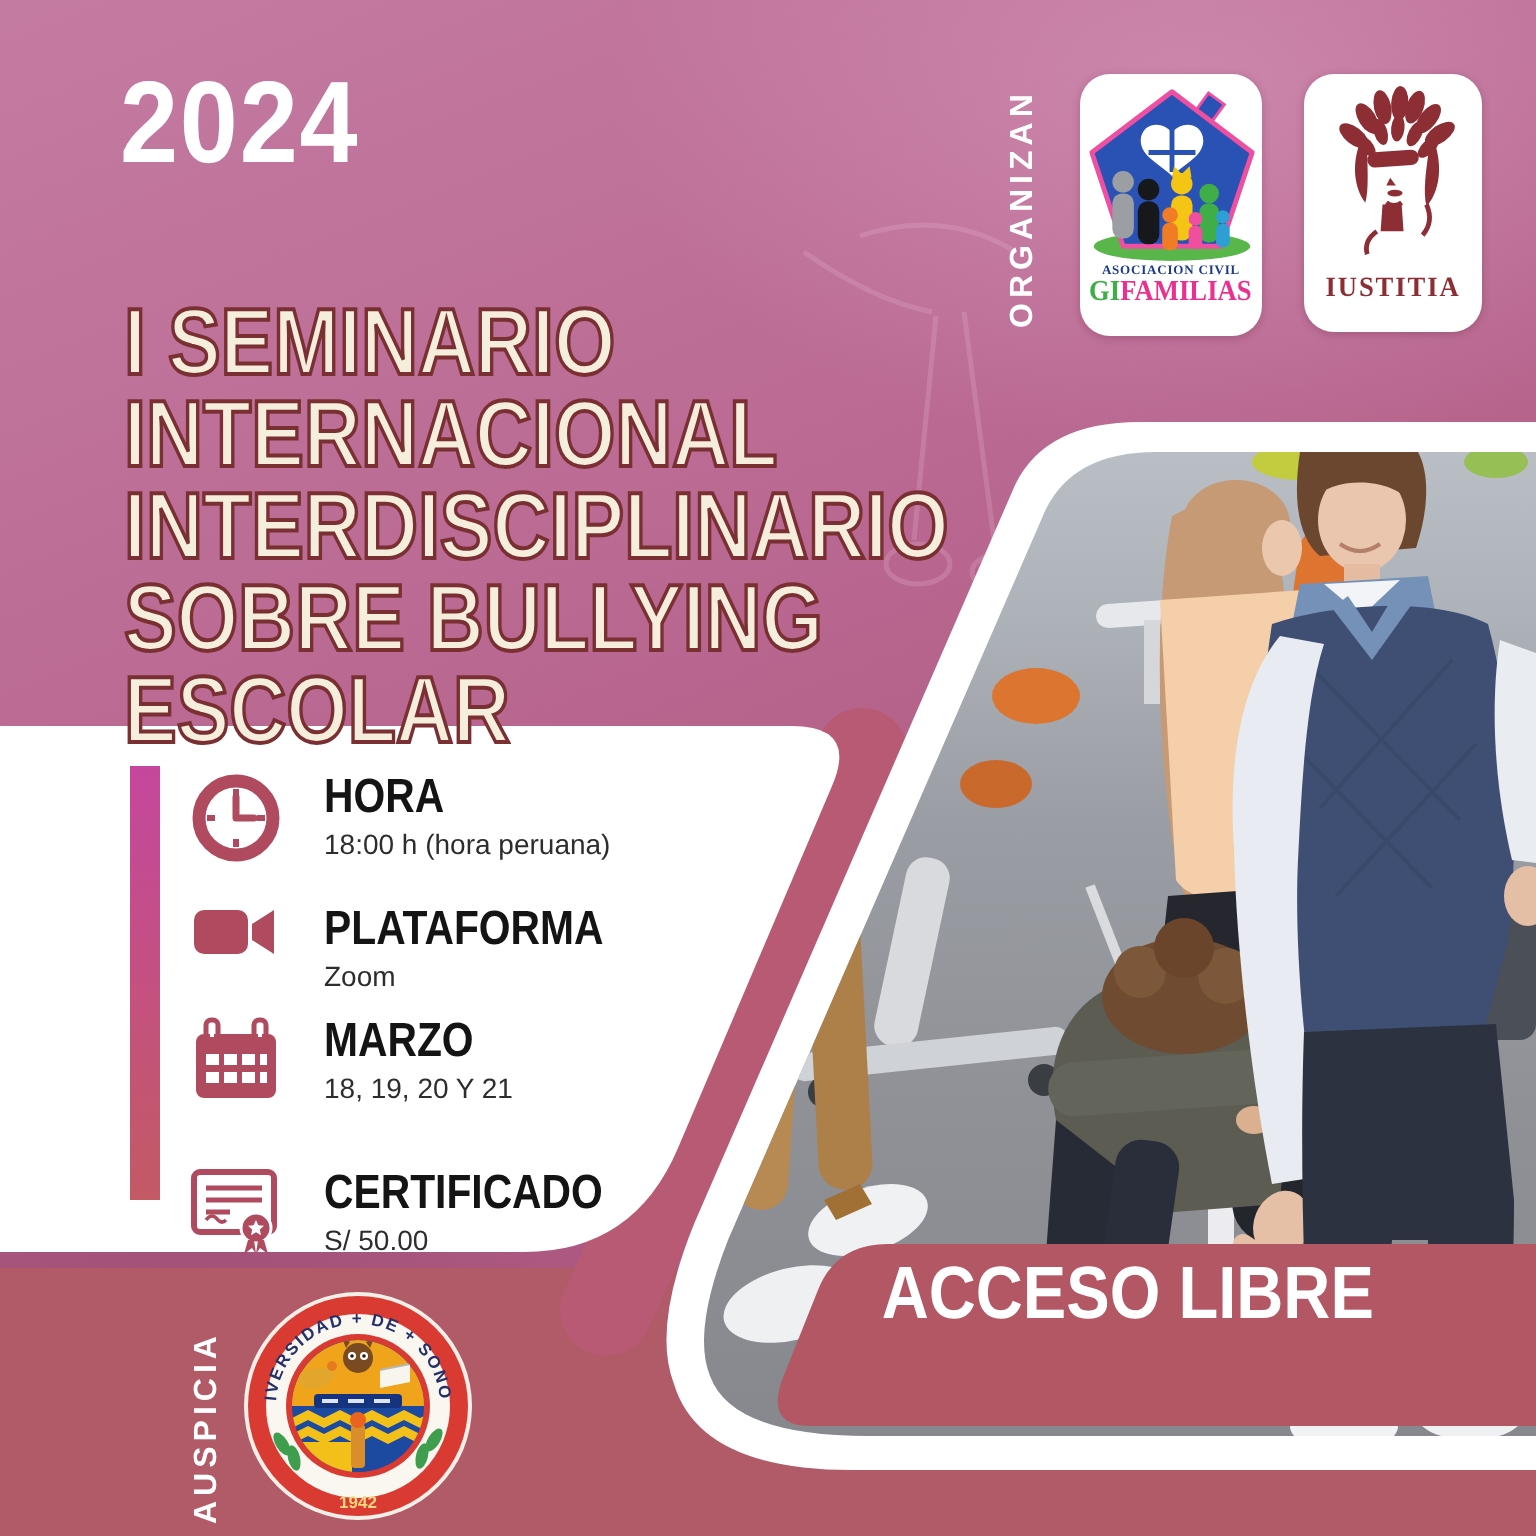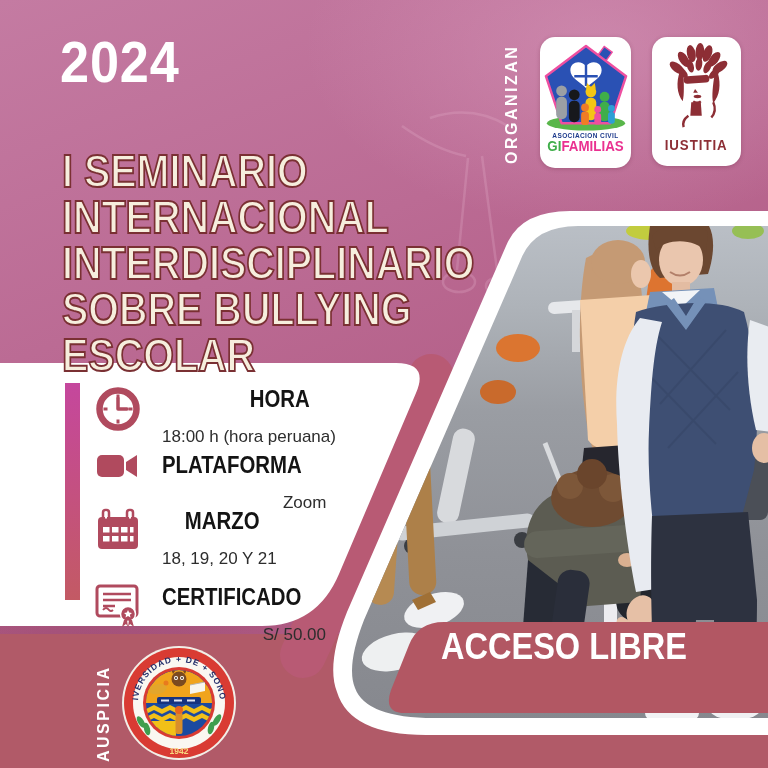--- a/index.html
+++ b/index.html
@@ -21,37 +21,37 @@
   .t-line{font-size:47px;line-height:46px;font-weight:800;color:#f6eedd;
           -webkit-text-stroke:2px #7a3033;letter-spacing:0;
           transform:scaleX(.84);transform-origin:left top;white-space:nowrap;}
   
   .vlabel{color:#fff;font-weight:700;font-size:16px;letter-spacing:2.5px;
           writing-mode:vertical-rl;transform:rotate(180deg);white-space:nowrap;}
   .organizan{left:503px;top:52px;height:112px;}
   .auspicia{left:95px;top:656px;height:106px;}
   
   .logo-card{background:#fff;border-radius:15px;box-shadow:0 1px 4px rgba(80,20,40,.25);
-             display:flex;flex-direction:column;align-items:center;overflow:hidden;}
+             display:flex;flex-direction:column;align-items:center;overflow:hidden;font-family:Liberation Serif, serif;}
   .gif-card{left:540px;top:37px;width:91px;height:127px;padding-top:4px;}
   .ius-card{left:652px;top:37px;width:89px;height:127px;padding-top:2px;}
   .lg-sub{font-size:6.5px;font-weight:700;color:#1d3a8c;letter-spacing:.4px;margin-top:1px;}
   .lg-name{font-size:14.5px;font-weight:800;transform:scaleX(.92);line-height:15px;}
   .lg-g{color:#3fae49;} .lg-rest{color:#ea3190;}
   .ius-name{font-size:14px;font-weight:800;color:#8d2e35;letter-spacing:1px;
             transform:scaleX(.95);margin-top:2px;}
   
   .grad-bar{left:65px;top:383px;width:15px;height:217px;
             background:linear-gradient(#c5479d,#c35a64);}
-  .row{left:95px;display:flex;align-items:flex-start;text-align:right;}
+  .row{left:95px;display:flex;align-items:flex-start;}
   .ricon{width:46px;display:flex;justify-content:center;flex:0 0 46px;}
   .rtext{margin-left:21px;}
   .rlabel{font-size:24px;font-weight:800;color:#141414;line-height:25px;
           transform:scaleX(.85);transform-origin:left top;white-space:nowrap;}
-  .rvalue{font-size:17px;color:#2d2d2d;margin-top:16px;white-space:nowrap;}
+  .rvalue{font-size:14px;color:#2d2d2d;margin-top:3px;white-space:nowrap;}
   
   .banner-text{left:420px;top:627px;width:348px;color:#fff;}
   .bt-title{font-size:37px;font-weight:800;line-height:40px;
             transform:scaleX(.88);transform-origin:center top;white-space:nowrap;}
   .bt-sub{font-size:23px;font-weight:400;margin-top:2px;white-space:nowrap;}
 </style>
 </head>
 <body>
 
 <div class="poster">

